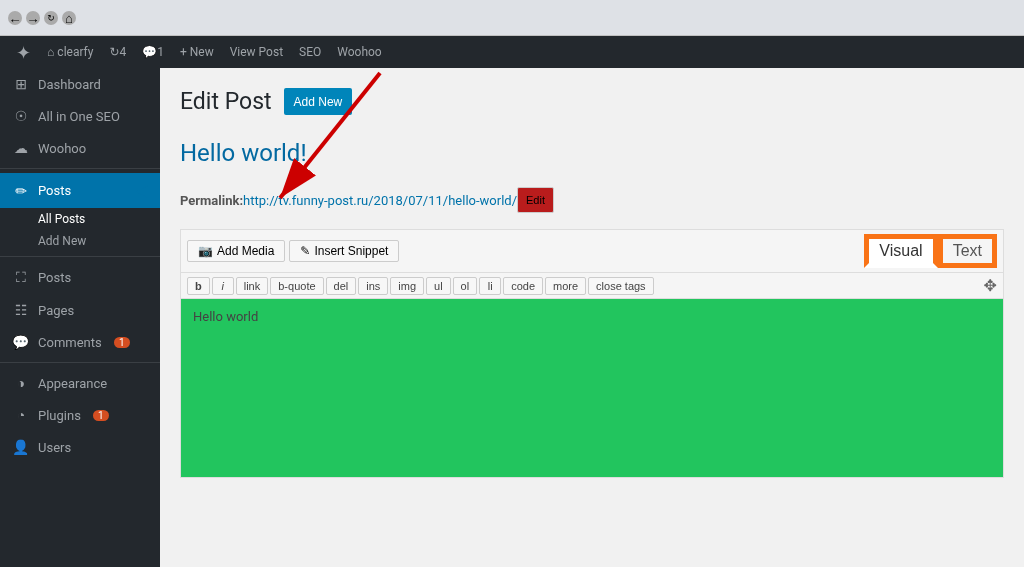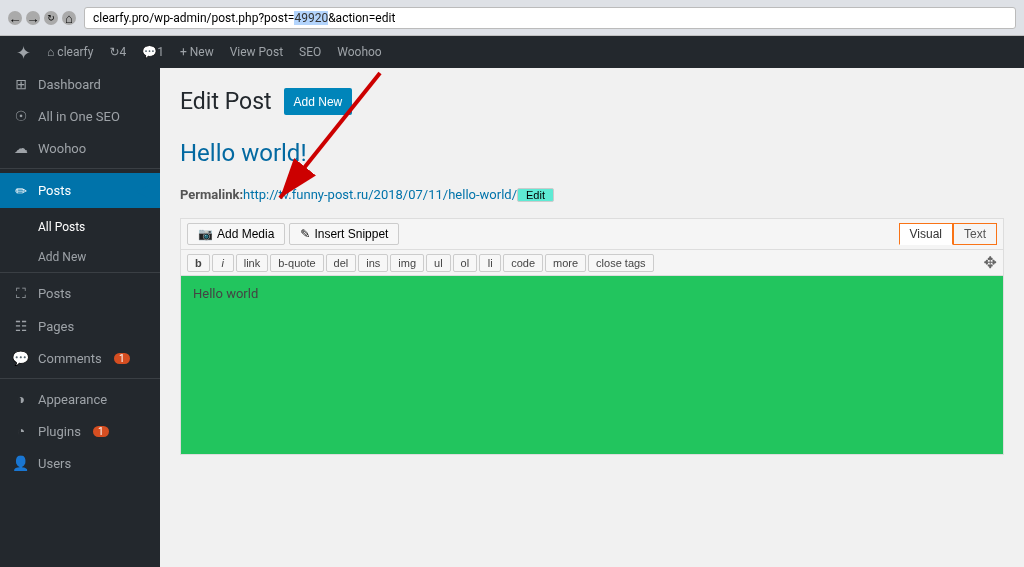--- a/index.html
+++ b/index.html
@@ -24,47 +24,47 @@
 
     
     .wp-layout { display: flex; height: calc(567px - 36px - 32px); }
 
     
     .wp-sidebar { width: 160px; background: #23282d; flex-shrink: 0; overflow-y: auto; }
     .sidebar-item { display: flex; align-items: center; padding: 8px 12px; color: #9ea3a8; cursor: pointer; font-size: 13px; gap: 8px; white-space: nowrap; }
     .sidebar-item.active { background: #0073aa; color: white; }
     .sidebar-item .icon { font-size: 14px; width: 18px; text-align: center; }
     .sidebar-separator { height: 1px; background: #3a3f44; margin: 4px 0; }
-    .sidebar-sub { padding: 12px 12px 4px 38px; color: #9ea3a8; cursor: pointer; font-size: 12px; }
+    .sidebar-sub { padding: 4px 12px 4px 38px; color: #9ea3a8; cursor: pointer; font-size: 12px; }
     .sidebar-sub.active { color: white; }
     .sidebar-arrow { margin-left: auto; color: #0073aa; font-size: 16px; }
     .badge { background: #d54e21; color: white; border-radius: 10px; padding: 0 5px; font-size: 10px; min-width: 16px; text-align: center; margin-left: 4px; }
 
     
     .wp-main { flex: 1; background: #f1f1f1; overflow-y: auto; padding: 20px; }
 
     
     .page-header { display: flex; gap: 12px; margin-bottom: 16px; }
     .page-title { font-size: 23px; font-weight: 400; color: #23282d; }
     .add-new-btn { background: #0085ba; color: white; border: none; padding: 4px 10px; border-radius: 2px; cursor: pointer; font-size: 12px; }
 
     
     .post-title-display { font-size: 24px; font-weight: 400; color: #0369a1; margin-bottom: 12px; padding: 8px 0; }
 
     
     .permalink-row { display: flex; align-items: center; gap: 0; margin-bottom: 16px; font-size: 13px; color: #555; }
     .permalink-link { color: #0073aa; text-decoration: none; }
-    .permalink-edit-btn { background: #5eead4; border: 1px solid #ccc; padding: 0 8px; cursor: pointer; font-size: 11px; border-radius: 2px; }
+    .permalink-edit-btn { background: #b91c1c; border: 1px solid #ccc; padding: 6px 8px; cursor: pointer; font-size: 11px; border-radius: 2px; }
 
     
     .editor-toolbar-top { display: flex; align-items: center; justify-content: space-between; border: 1px solid #ddd; border-bottom: none; background: #f5f5f5; padding: 4px 6px; }
     .editor-toolbar-left { display: flex; gap: 4px; }
     .media-btn, .snippet-btn { background: #f7f7f7; border: 1px solid #ccc; padding: 3px 10px; cursor: pointer; font-size: 12px; border-radius: 2px; display: flex; align-items: center; gap: 4px; }
     .editor-tabs { display: flex; gap: 0; }
-    .editor-tab { padding: 3px 10px; cursor: pointer; font-size: 12px; color: #555; background: #f5f5f5; border: 1px solid #f97316; }
+    .editor-tab { padding: 3px 10px; cursor: pointer; font-size: 16px; color: #555; background: #f5f5f5; border: 5px solid #f97316; }
     .editor-tab.active { background: white; border-bottom-color: white; color: #333; }
     
     
     .format-bar { display: flex; align-items: center; border: 1px solid #ddd; border-bottom: none; background: #f5f5f5; padding: 3px 6px; gap: 2px; justify-content: space-between; }
     .format-bar-left { display: flex; gap: 2px; }
     .fmt-btn { background: #f7f7f7; border: 1px solid #ccc; padding: 2px 7px; cursor: pointer; font-size: 11px; border-radius: 2px; color: #444; min-width: 22px; text-align: center; }
     .fullscreen-btn { background: none; border: none; cursor: pointer; font-size: 16px; color: #666; }
 
     
     .editor-area { border: 1px solid #ddd; background: #22c55e; min-height: 180px; padding: 10px 12px; font-size: 13px; color: #444; }
@@ -76,25 +76,20 @@
   </style>
 </head>
 <body>
 
 <div class="browser-chrome">
   <div class="browser-buttons">
     <button class="browser-btn back">←</button>
     <button class="browser-btn fwd">→</button>
     <button class="browser-btn reload">↻</button>
     <button class="browser-btn home">⌂</button>
-  </div>
-  <div class="address-bar">
-    <span>clearfy.pro/wp-admin/post.php?post=</span>
-      <span class="address-highlight">49920</span>
-      <span>&amp;action=edit</span>
   </div>
 </div>
 
 <div class="wp-admin-bar">
   <div class="wp-bar-item wp-logo">✦</div>
   <div class="wp-bar-item">
     <span class="wp-bar-icon">⌂</span>
     <span>clearfy</span>
   </div>
   <div class="wp-bar-item">

